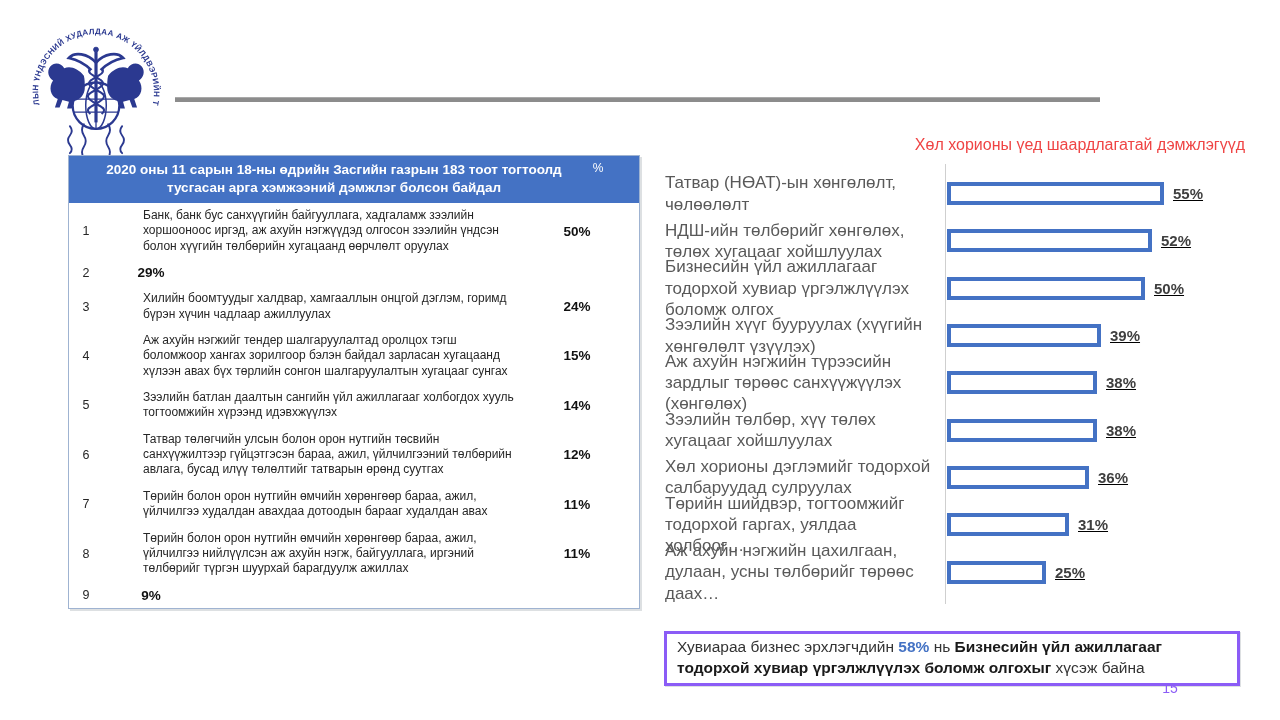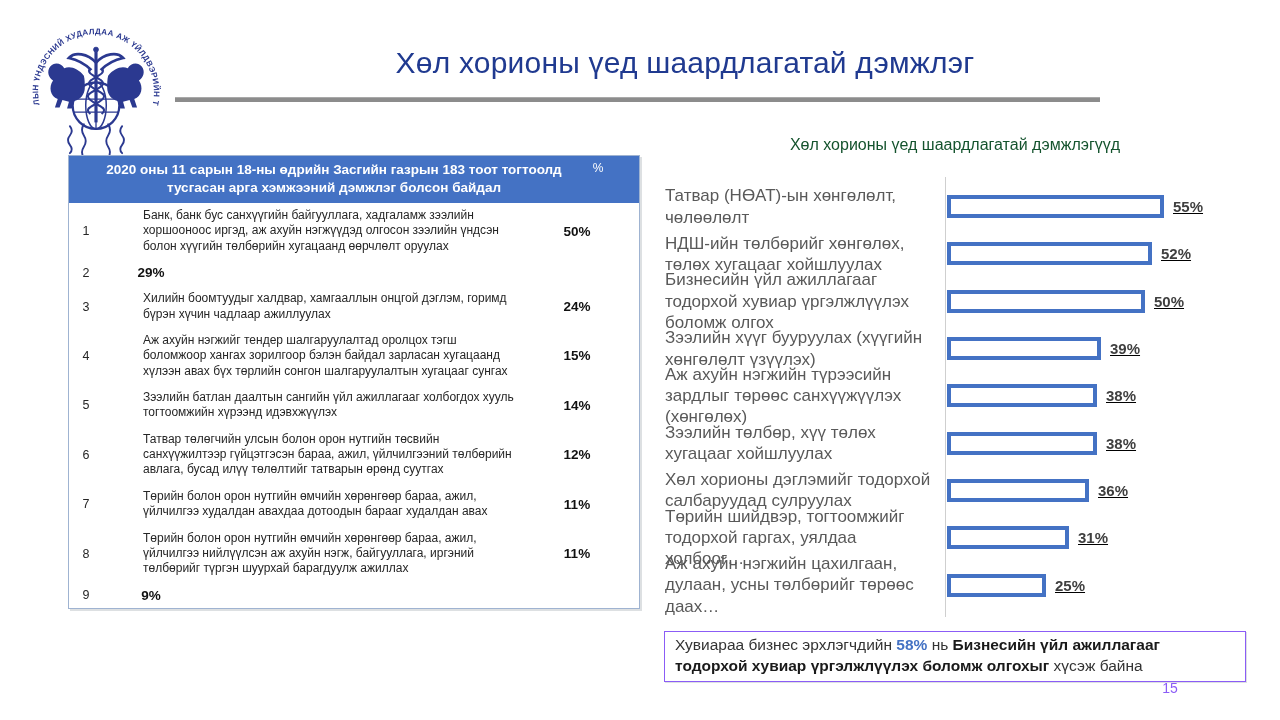--- a/index.html
+++ b/index.html
@@ -37,41 +37,41 @@
   .table-header .hd-pct {
     width:70px; text-align:center; font-size:12px; padding-bottom:1px;
   }
   .trow { display:flex; align-items:center; padding:5.5px 0; }
   .tnum { width:34px; text-align:center; font-size:12.5px; color:#262626; flex:none; }
   .ttext { flex:1; font-size:12px; line-height:1.28; color:#262626; padding-right:6px;margin-left:40px; }
   .tpct { width:96px; flex:none; text-align:center; font-size:13.5px; font-weight:bold; color:#111; padding-right:14px; }
 
   
   .chart-panel { position:absolute; left:665px; top:136px; width:580px; }
-  .chart-title { text-align:center; font-size:16px; color:#14532d; margin-bottom:29px; }
+  .chart-title { text-align:right; font-size:16px; color:#ef4444; margin-bottom:16px; }
   .chart-rows { position:relative; }
   .chart-axis {
     position:absolute; left:280px; top:-6px; bottom:-8px; width:1px; background:#CFCFCF;
   }
   .crow { display:flex; align-items:center; height:47.3px; }
   .clabel {
     width:268px; padding-right:12px; flex:none; text-align:left;
     font-size:17px; line-height:1.25; color:#595959;
   }
   .cbarwrap { flex:1; display:flex; align-items:center; padding-left:2px; white-space:nowrap;text-decoration:underline; }
   .cbar {
     height:23px; box-sizing:border-box; border:4px solid #4472C4; background:#fff;
     flex:none;
   }
   .cval { margin-left:9px; font-size:15px; font-weight:bold; color:#3f3f3f; }
 
   
   .note-box {
     position:absolute; left:664px; top:631px; width:560px;
-    border:1px solid #8b5cf6; background:#fff; padding:3px 10px 5px 10px;
+    border:3px solid #8b5cf6; background:#fff; padding:3px 0 5px 10px;
     font-size:15.5px; line-height:1.33; color:#333;
     box-shadow:1px 1px 0 rgba(120,130,140,0.25);
   }
   .note-box .b { font-weight:bold; color:#1a1a1a; }
   .note-box .blue { color:#4472C4; }
 
   .page-number {
     position:absolute; left:1150px; top:680px; width:40px; text-align:center;
     font-size:14px; color:#8b5cf6;
   }
@@ -112,21 +112,20 @@
 
       <g stroke="#2B3990" stroke-width="2" fill="none" stroke-linecap="round">
         <path d="M47,122 q4,5 0,10 q-4,5 0,10 q4,5 0,9"></path>
         <path d="M62,120 q-4,6 0,12 q4,6 0,12 q-4,6 0,12 M62,158 v0"></path>
         <path d="M88,120 q4,6 0,12 q-4,6 0,12 q4,6 0,12"></path>
         <path d="M103,122 q-4,5 0,10 q4,5 0,10 q-4,5 0,9"></path>
       </g>
     </svg>
   </div>
 
-  <div class="slide-title" style="color: rgb(32, 58, 144);">Хөл хорионы үед шаардлагатай дэмжлэг</div>
   <div class="title-rule"></div>
 
   <div class="table-panel">
     <div class="table-header" style="background: rgb(68, 114, 196);">
       <div class="hd-text">2020 оны 11 сарын 18-ны өдрийн Засгийн газрын 183 тоот тогтоолд тусгасан арга хэмжээний дэмжлэг болсон байдал</div>
       <div class="hd-pct">%</div>
     </div>
     <div>
   <div class="trow">
     <div class="tnum">1</div>

